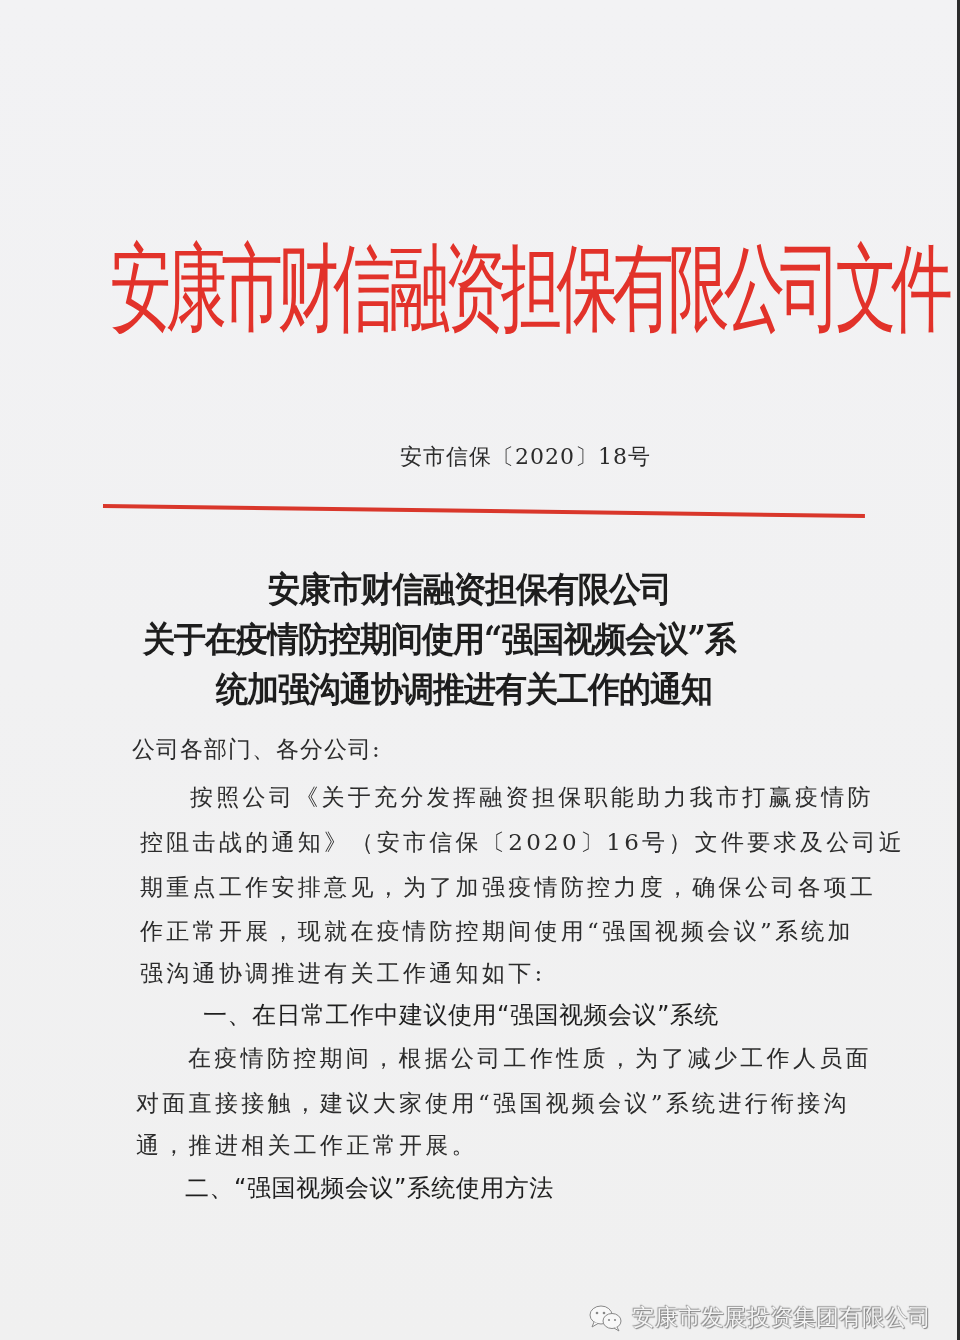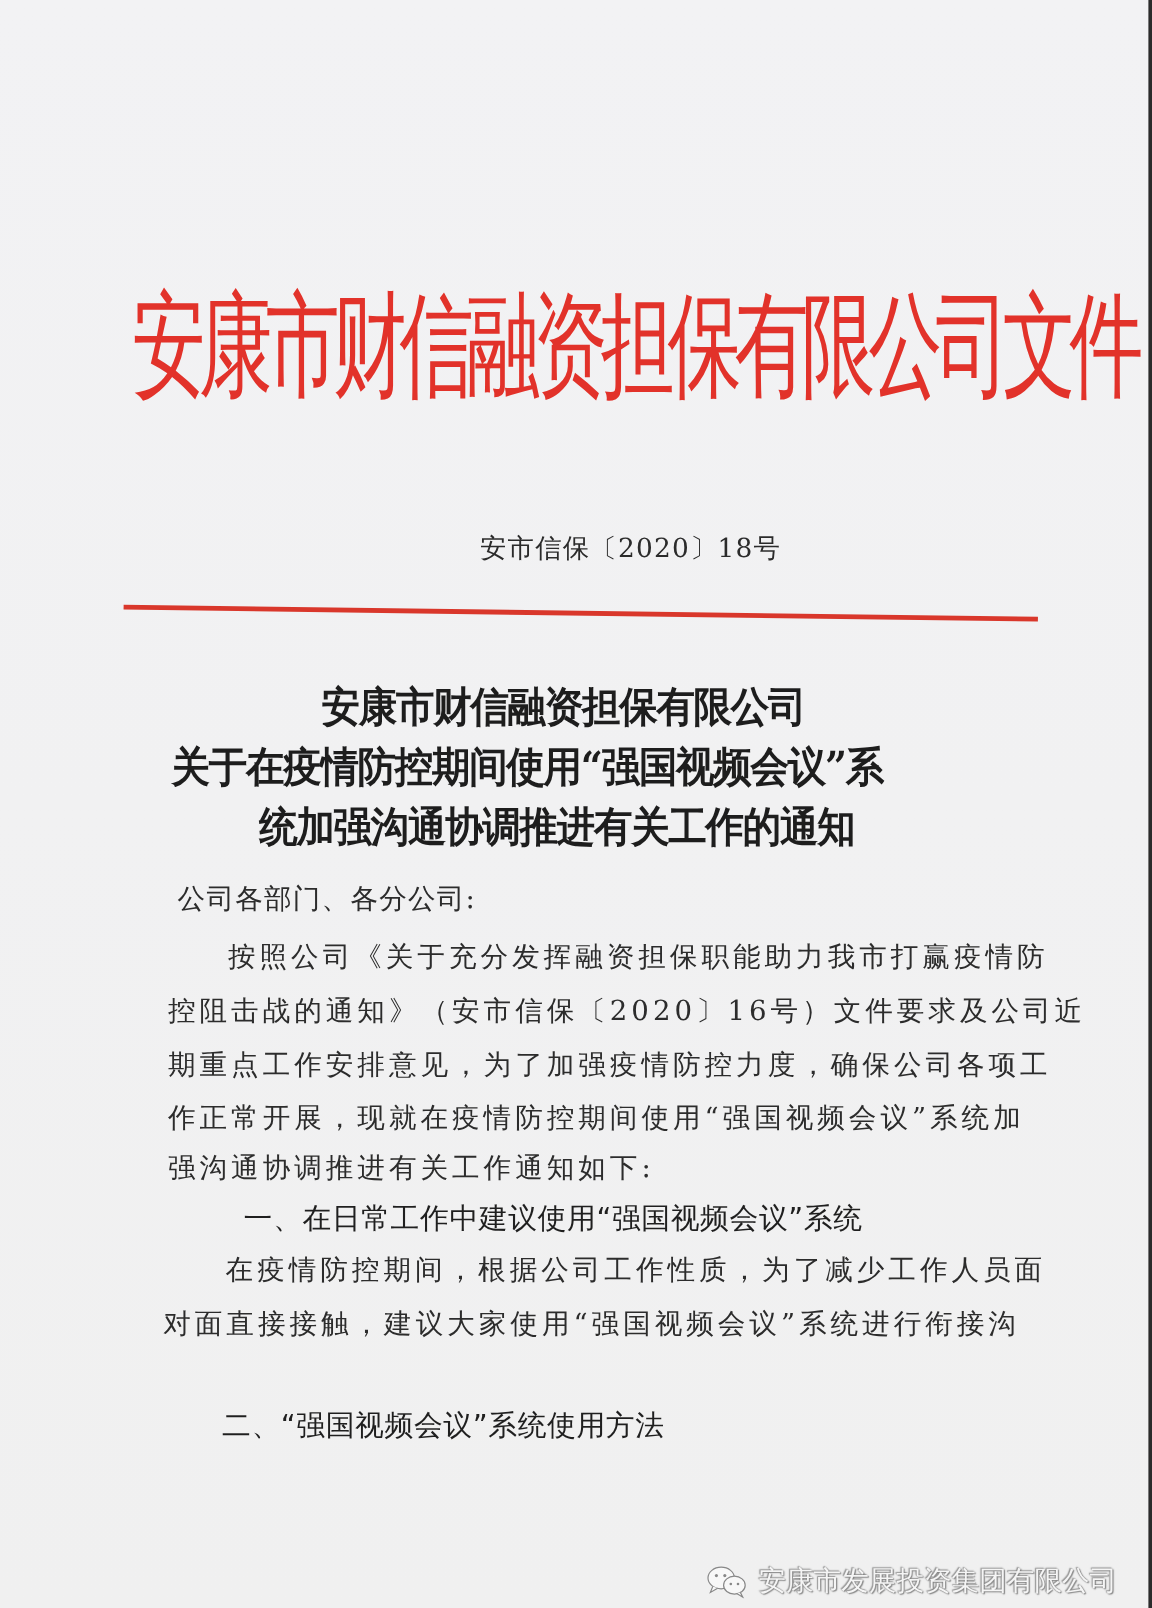--- a/index.html
+++ b/index.html
@@ -66,31 +66,32 @@
   <div class="masthead">安康市财信融资担保有限公司文件</div>
 
   <div class="docno">安市信保〔2020〕18号</div>
 
   <div class="red-rule"></div>
 
   <div class="title-line" style="left:268px; top:566px;">安康市财信融资担保有限公司</div>
   <div class="title-line" style="left:143px; top:616px;">关于在疫情防控期间使用“强国视频会议”系</div>
   <div class="title-line" style="left:216px; top:666px;">统加强沟通协调推进有关工作的通知</div>
 
-  <div class="body-line" style="left:148px; top:734px; letter-spacing:1px;">公司各部门、各分公司:</div>
+  <div class="body-line" style="left:132px; top:734px; letter-spacing:1px;">公司各部门、各分公司:</div>
 
   <div class="body-line" style="left:190px; top:782px;">按照公司《关于充分发挥融资担保职能助力我市打赢疫情防</div>
   <div class="body-line" style="left:140px; top:827px;">控阻击战的通知》（安市信保〔2020〕16号）文件要求及公司近</div>
   <div class="body-line" style="left:140px; top:916px;">作正常开展，现就在疫情防控期间使用“强国视频会议”系统加</div>
   <div class="body-line" style="left:140px; top:872px;">期重点工作安排意见，为了加强疫情防控力度，确保公司各项工</div>
   <div class="body-line" style="left:140px; top:958px;text-align:center;">强沟通协调推进有关工作通知如下:</div>
 
   <div class="heading-line" style="left:203px; top:999px;">一、在日常工作中建议使用“强国视频会议”系统</div>
   <div class="body-line" style="left:188px; top:1043px;">在疫情防控期间，根据公司工作性质，为了减少工作人员面</div>
   <div class="body-line" style="left:136px; top:1088px;">对面直接接触，建议大家使用“强国视频会议”系统进行衔接沟</div>
+  <div class="body-line" style="left:136px; top:1130px;">通，推进相关工作正常开展。</div>
 
   <div class="heading-line" style="left:185px; top:1172px;">二、“强国视频会议”系统使用方法</div>
 
   <div class="watermark">
     <svg class="wechat-icon" viewBox="0 0 36 28">
       <ellipse cx="13" cy="11" rx="11" ry="9" fill="#f8f8f8" stroke="#888" stroke-width="1"></ellipse>
       <path d="M6 18 L4 23 L10 19.5" fill="#f8f8f8" stroke="#888" stroke-width="1"></path>
       <circle cx="9" cy="9" r="1.3" fill="#888"></circle>
       <circle cx="16" cy="9" r="1.3" fill="#888"></circle>
       <ellipse cx="24" cy="17" rx="9" ry="7.5" fill="#f8f8f8" stroke="#888" stroke-width="1"></ellipse>

